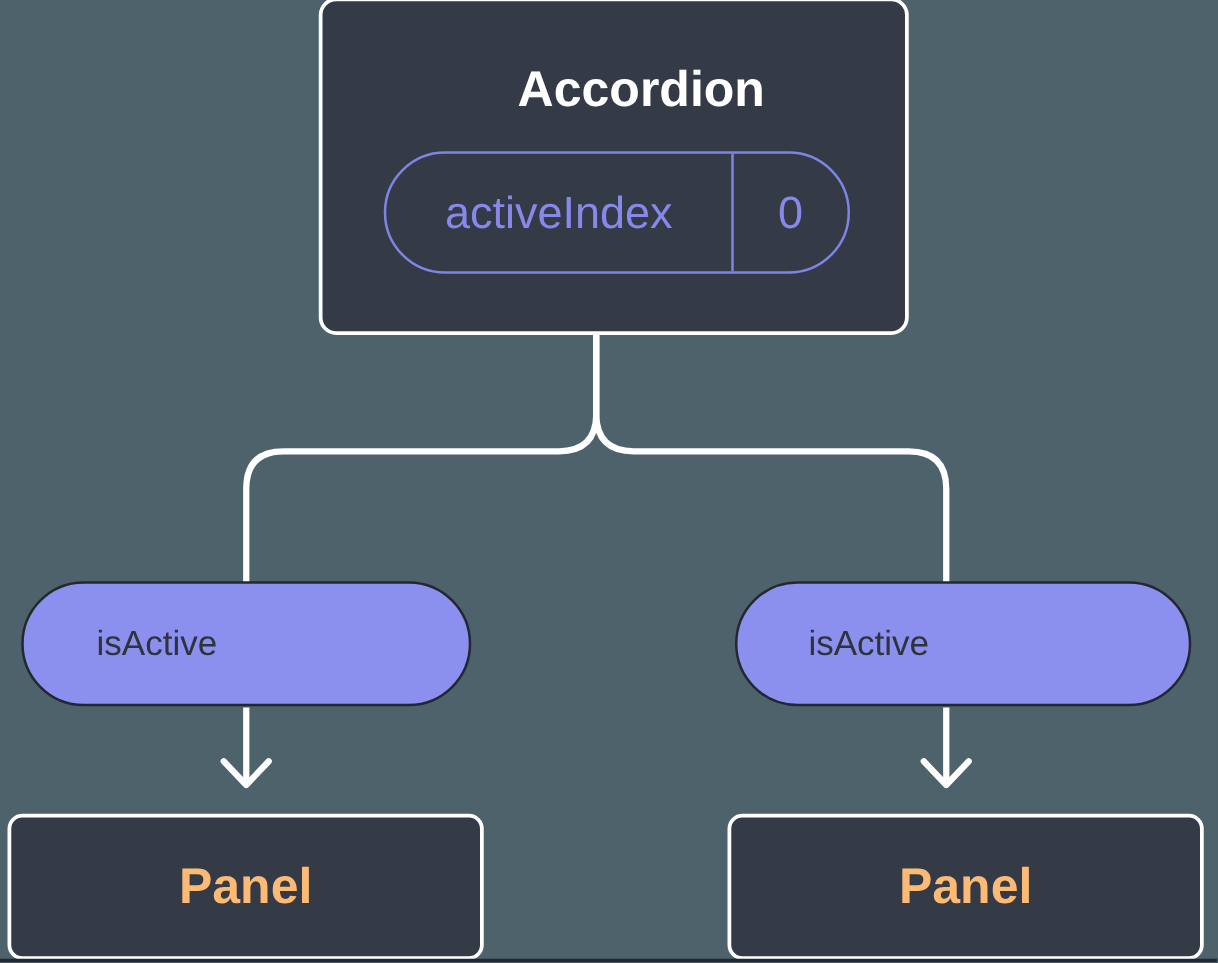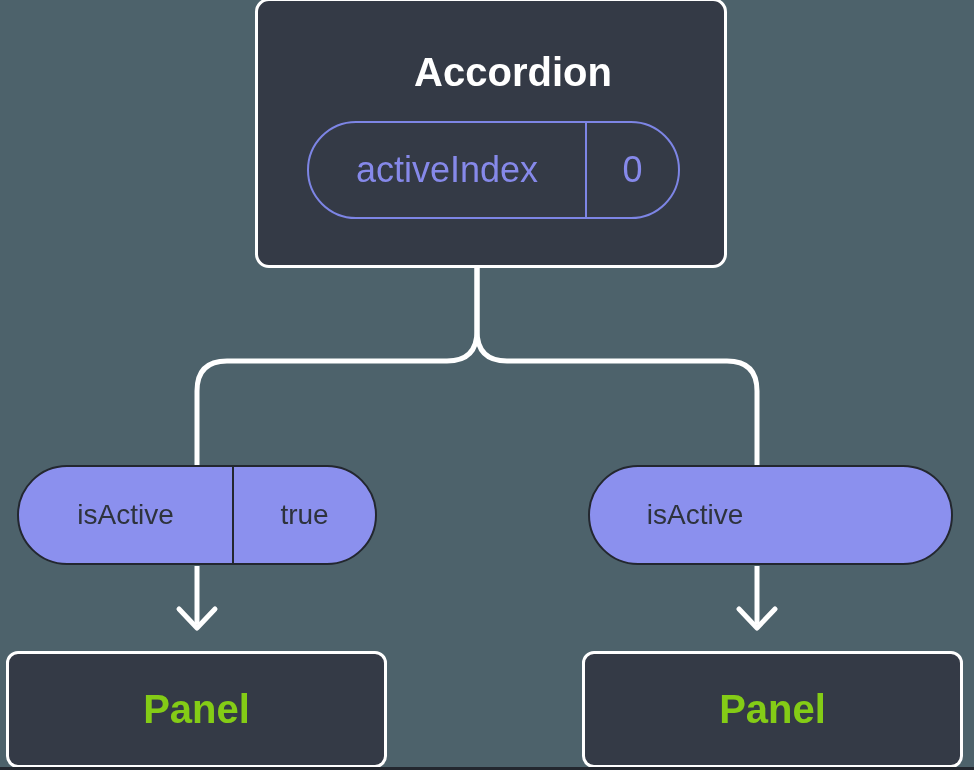--- a/index.html
+++ b/index.html
@@ -117,21 +117,21 @@
   .panel-box {
     position: absolute;
     top: 651px;
     width: 381px; height: 117px;
     background: var(--node-fill);
     border: 3px solid var(--node-border);
     border-radius: 12px;
     display: flex;
     align-items: center;
     justify-content: center;
-    color: #84cc16;
+    color: #fdba74;
     font-size: 40px;
     font-weight: 600;
   }
   .panel-box.left-panel { left: 6px; }
   .panel-box.right-panel { left: 582px; }
   .bottom-strip {
     position: absolute;
     left: 0; top: 767px;
     width: 974px; height: 3px;
     background: var(--bottom-strip);
@@ -154,21 +154,20 @@
   <div class="root-box"></div>
   <div class="root-title">Accordion</div>
 
   <div class="prop-pill">
     <div class="cell name">activeIndex</div>
     <div class="cell value">0</div>
   </div>
 
   <div class="state-pill left-pill">
     <div class="cell name">isActive</div>
-    <div class="cell value">true</div>
   </div>
 
   <div class="state-pill right-pill">
     <div class="cell name">isActive</div>
   </div>
 
   <div class="panel-box left-panel">
     <span>Panel</span>
   </div>
 

